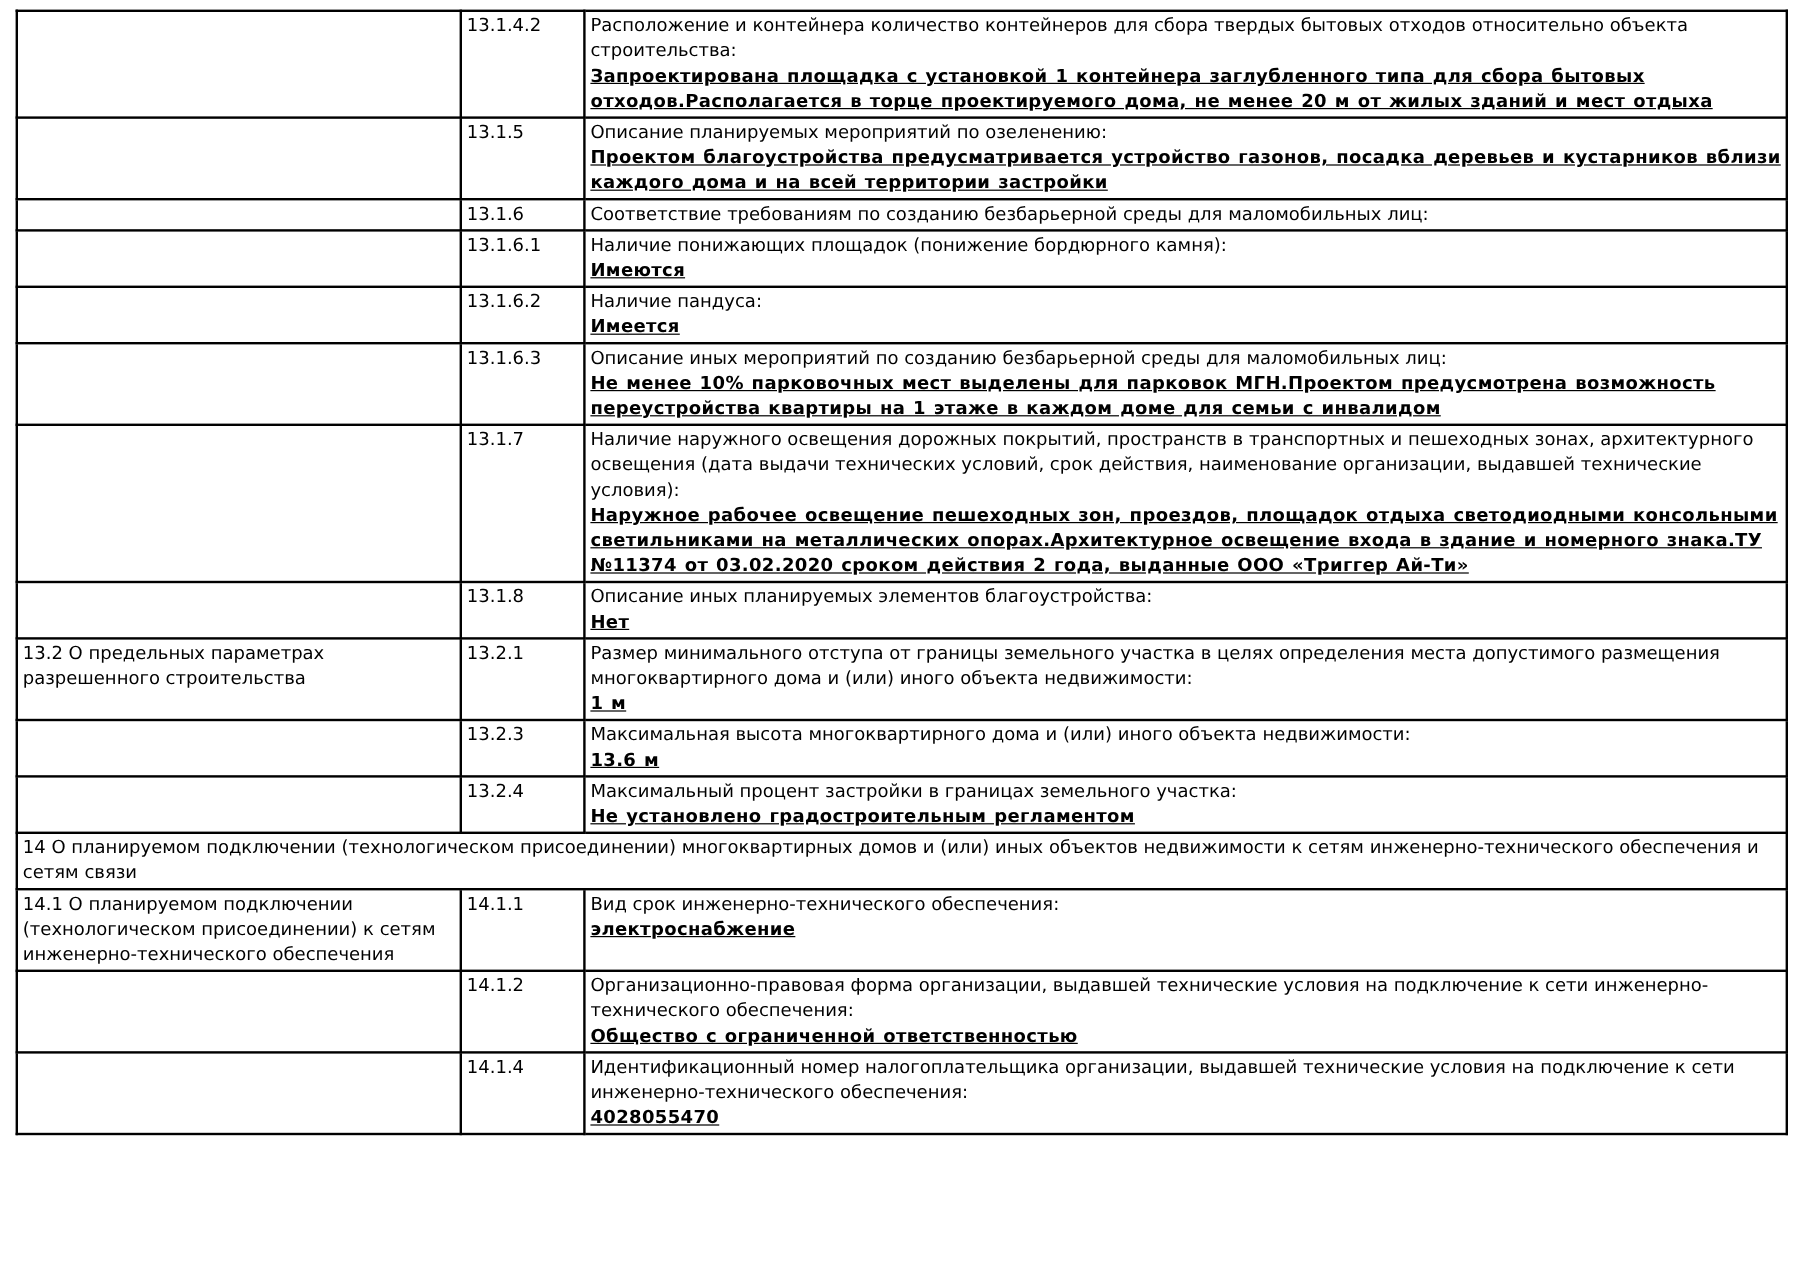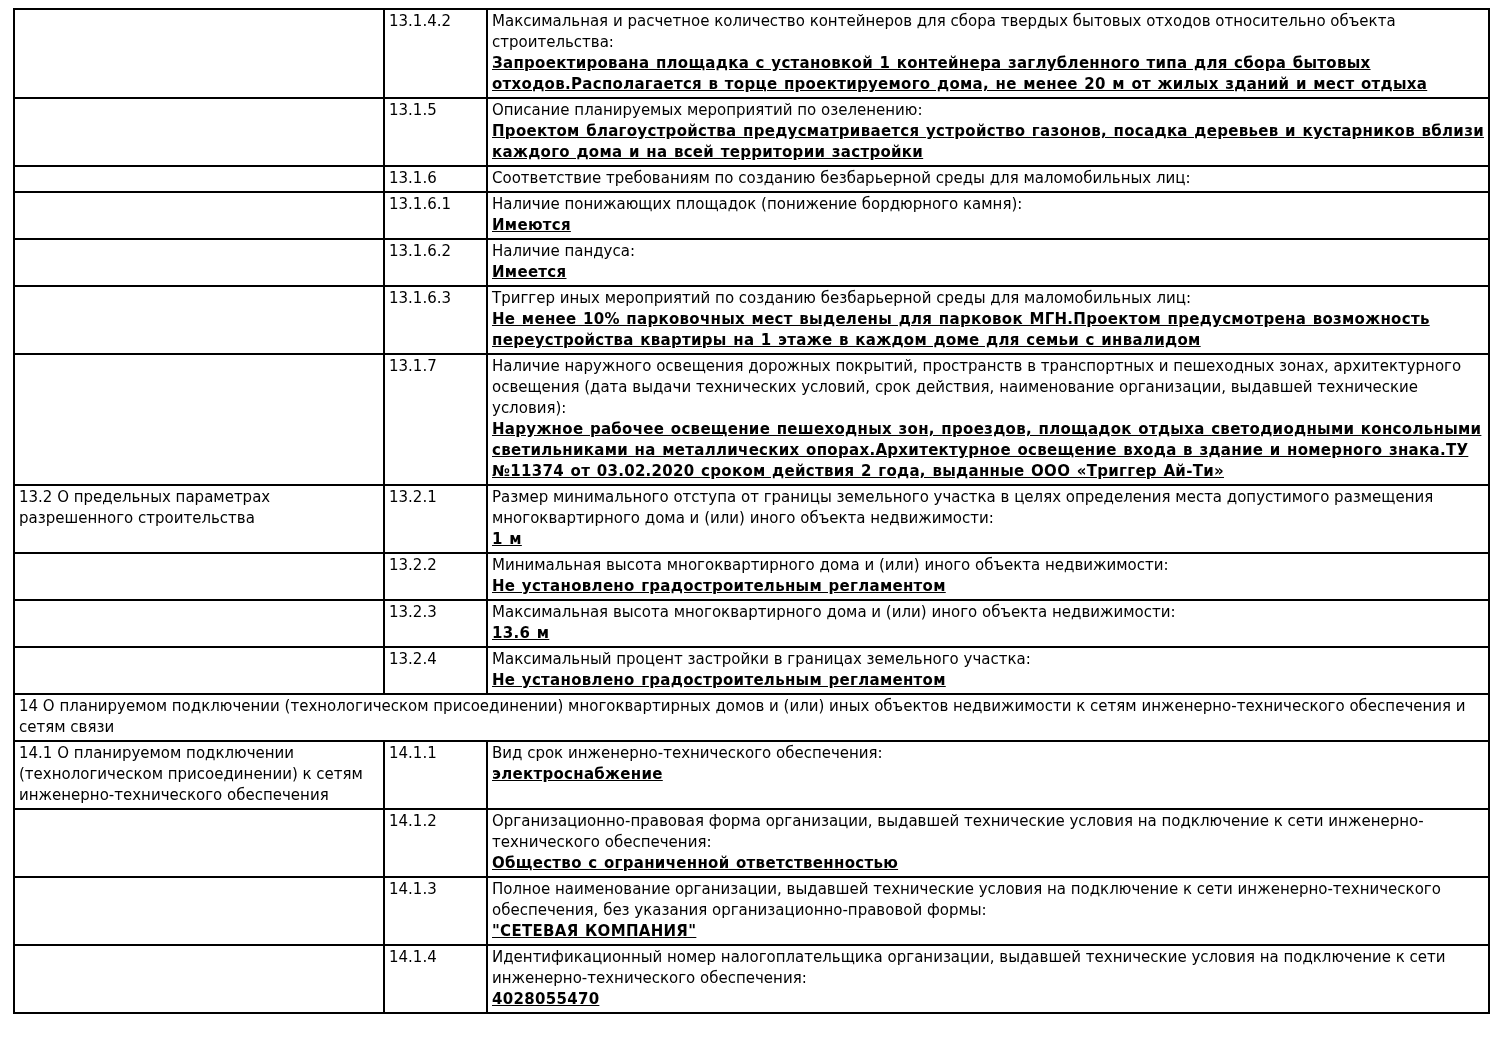--- a/index.html
+++ b/index.html
@@ -65,21 +65,21 @@
     <colgroup>
       <col class="c1">
       <col class="c2">
       <col class="c3">
     </colgroup>
     <tbody>
         <tr>
           <td class="section-cell"></td>
           <td class="num-cell">13.1.4.2</td>
           <td class="desc-cell">
-            <div class="label">Максимальная и расчетное количество контейнеров для сбора твердых бытовых отходов относительно объекта строительства:</div>
+            <div class="label">Расположение и контейнера количество контейнеров для сбора твердых бытовых отходов относительно объекта строительства:</div>
             <div class="value">Запроектирована площадка с установкой 1 контейнера заглубленного типа для сбора бытовых отходов.Располагается в торце проектируемого дома, не менее 20 м от жилых зданий и мест отдыха</div>
           </td>
         </tr>
         <tr>
           <td class="section-cell"></td>
           <td class="num-cell">13.1.5</td>
           <td class="desc-cell">
             <div class="label">Описание планируемых мероприятий по озеленению:</div>
             <div class="value">Проектом благоустройства предусматривается устройство газонов, посадка деревьев и кустарников вблизи каждого дома и на всей территории застройки</div>
           </td>
@@ -104,46 +104,46 @@
           <td class="num-cell">13.1.6.2</td>
           <td class="desc-cell">
             <div class="label">Наличие пандуса:</div>
             <div class="value">Имеется</div>
           </td>
         </tr>
         <tr>
           <td class="section-cell"></td>
           <td class="num-cell">13.1.6.3</td>
           <td class="desc-cell">
-            <div class="label">Триггер иных мероприятий по созданию безбарьерной среды для маломобильных лиц:</div>
+            <div class="label">Описание иных мероприятий по созданию безбарьерной среды для маломобильных лиц:</div>
             <div class="value">Не менее 10% парковочных мест выделены для парковок МГН.Проектом предусмотрена возможность переустройства квартиры на 1 этаже в каждом доме для семьи с инвалидом</div>
           </td>
         </tr>
         <tr>
           <td class="section-cell"></td>
           <td class="num-cell">13.1.7</td>
           <td class="desc-cell">
             <div class="label">Наличие наружного освещения дорожных покрытий, пространств в транспортных и пешеходных зонах, архитектурного освещения (дата выдачи технических условий, срок действия, наименование организации, выдавшей технические условия):</div>
             <div class="value">Наружное рабочее освещение пешеходных зон, проездов, площадок отдыха светодиодными консольными светильниками на металлических опорах.Архитектурное освещение входа в здание и номерного знака.ТУ №11374 от 03.02.2020 сроком действия 2 года, выданные ООО «Триггер Ай-Ти»</div>
           </td>
         </tr>
         <tr>
+          <td class="section-cell"></td>
+          <td class="num-cell">13.1.8</td>
+          <td class="desc-cell">
+            <div class="label">Описание иных планируемых элементов благоустройства:</div>
+            <div class="value">Нет</div>
+          </td>
+        </tr>
+        <tr>
           <td class="section-cell"><span>13.2 О предельных параметрах разрешенного строительства</span></td>
           <td class="num-cell">13.2.1</td>
           <td class="desc-cell">
             <div class="label">Размер минимального отступа от границы земельного участка в целях определения места допустимого размещения многоквартирного дома и (или) иного объекта недвижимости:</div>
             <div class="value">1 м</div>
-          </td>
-        </tr>
-        <tr>
-          <td class="section-cell"></td>
-          <td class="num-cell">13.2.2</td>
-          <td class="desc-cell">
-            <div class="label">Минимальная высота многоквартирного дома и (или) иного объекта недвижимости:</div>
-            <div class="value">Не установлено градостроительным регламентом</div>
           </td>
         </tr>
         <tr>
           <td class="section-cell"></td>
           <td class="num-cell">13.2.3</td>
           <td class="desc-cell">
             <div class="label">Максимальная высота многоквартирного дома и (или) иного объекта недвижимости:</div>
             <div class="value">13.6 м</div>
           </td>
         </tr>
@@ -169,28 +169,20 @@
         <tr>
           <td class="section-cell"></td>
           <td class="num-cell">14.1.2</td>
           <td class="desc-cell">
             <div class="label">Организационно-правовая форма организации, выдавшей технические условия на подключение к сети инженерно-технического обеспечения:</div>
             <div class="value">Общество с ограниченной ответственностью</div>
           </td>
         </tr>
         <tr>
           <td class="section-cell"></td>
-          <td class="num-cell">14.1.3</td>
-          <td class="desc-cell">
-            <div class="label">Полное наименование организации, выдавшей технические условия на подключение к сети инженерно-технического обеспечения, без указания организационно-правовой формы:</div>
-            <div class="value">"СЕТЕВАЯ КОМПАНИЯ"</div>
-          </td>
-        </tr>
-        <tr>
-          <td class="section-cell"></td>
           <td class="num-cell">14.1.4</td>
           <td class="desc-cell">
             <div class="label">Идентификационный номер налогоплательщика организации, выдавшей технические условия на подключение к сети инженерно-технического обеспечения:</div>
             <div class="value">4028055470</div>
           </td>
         </tr>
       </tbody>
   </table>
 </div>
 

